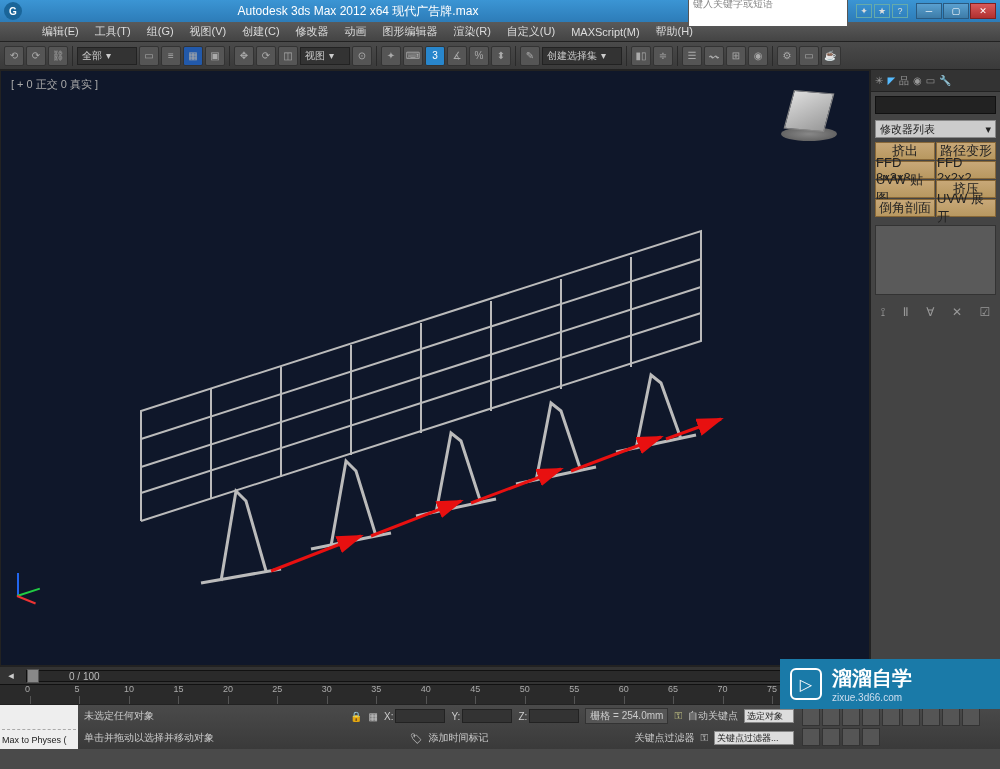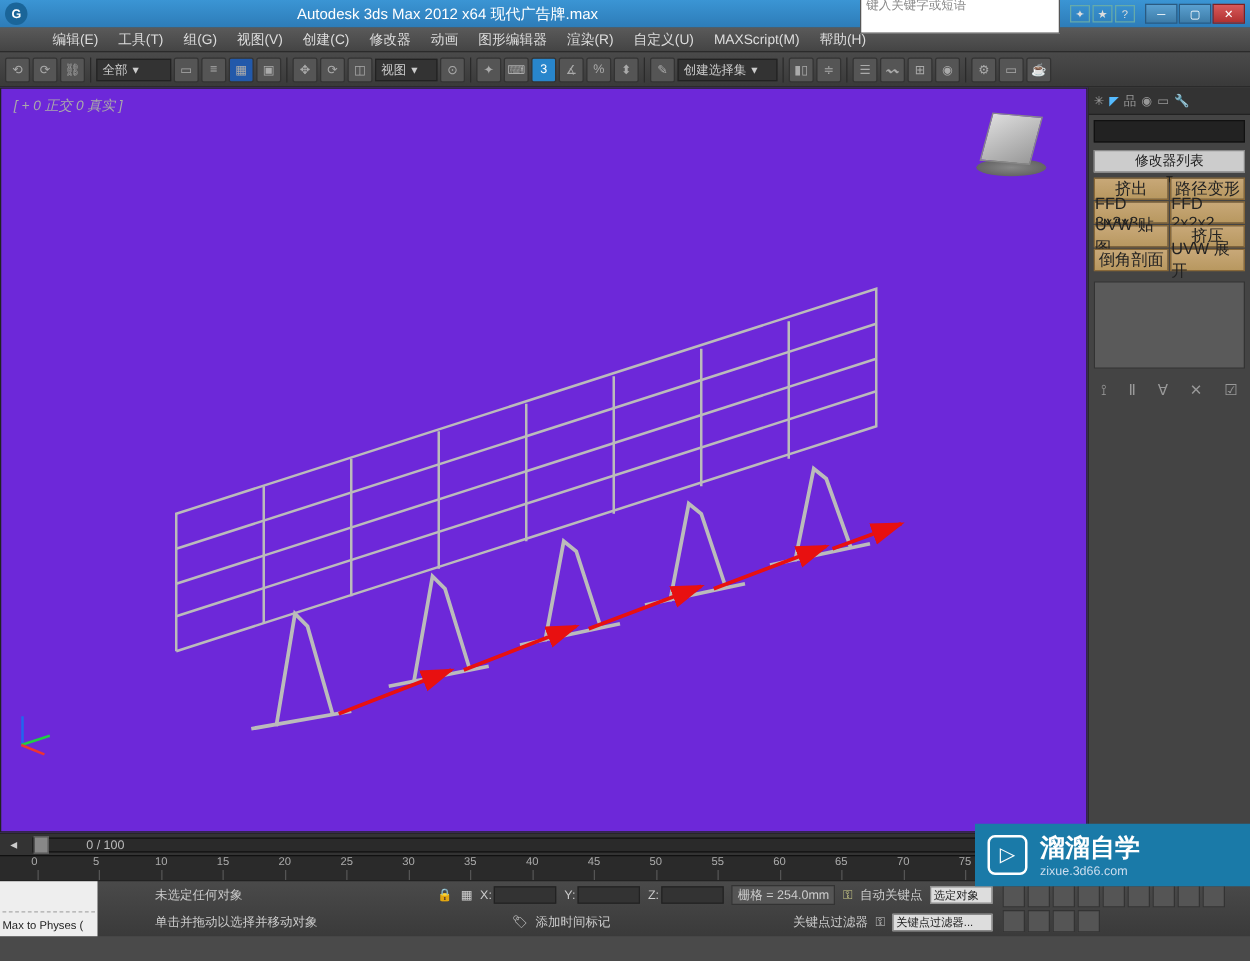--- a/index.html
+++ b/index.html
@@ -17,53 +17,53 @@
 
 .menubar { height: 20px; background: linear-gradient(#5a5a5a,#444); display:flex; align-items:center; padding:0 36px; gap:4px; border-bottom:1px solid #222;}
 .menubar span { padding: 2px 6px; color:#ddd; font-size:11px;}
 
 .toolbar { height: 28px; background: linear-gradient(#4a4a4a,#3a3a3a); display:flex; align-items:center; padding:0 4px; gap:2px; border-bottom:1px solid #222;}
 .tb-ico { width:20px; height:20px; background:#555; border:1px solid #333; border-radius:2px; display:flex;align-items:center;justify-content:center;font-size:10px;color:#aaa;}
 .tb-sep { width:1px;height:20px;background:#2a2a2a;margin:0 2px;}
 .tb-dd { height:18px; background:#333; border:1px solid #222; color:#ccc; font-size:10px; padding:0 4px; display:flex;align-items:center;gap:4px;}
 
 .workspace { display:flex; height: 596px; }
-.viewport { flex:1; background:#6d28d9; position:relative; border:1px solid #222;font-style:italic;}
+.viewport { flex:1; background:#0f172a; position:relative; border:1px solid #222;}
 .vp-label { position:absolute; top:6px; left:10px; color:#aaa; font-size:11px;}
 .viewcube-wrap{position:absolute;top:20px;right:30px;width:60px;height:60px;}
 .viewcube{width:40px;height:40px;margin:0 auto;background:linear-gradient(145deg,#ddd,#999);transform:rotate(15deg) skewY(-10deg);border:1px solid #888;}
 .viewcube-base{width:56px;height:14px;background:radial-gradient(#888,#555);border-radius:50%;margin:-4px auto 0;}
 .gizmo{position:absolute;bottom:68px;left:14px;width:30px;height:30px;}
 .gizmo .z{position:absolute;bottom:0;left:2px;width:2px;height:24px;background:#2266ee;}
 .gizmo .y{position:absolute;bottom:0;left:2px;width:24px;height:2px;background:#22cc44;transform-origin:left;transform:rotate(-18deg);}
 .gizmo .x{position:absolute;bottom:0;left:2px;width:20px;height:2px;background:#ee3333;transform-origin:left;transform:rotate(22deg);}
 
 .side-panel { width:130px; background:#444; border-left:1px solid #222; display:flex;flex-direction:column;}
 .sp-tabs{height:22px;background:#333;display:flex;align-items:center;gap:4px;padding:0 4px;border-bottom:1px solid #222;}
 .sp-tabs span{font-size:10px;color:#999;}
 .sp-name{height:18px;background:#222;margin:4px;border:1px solid #111;}
-.sp-dd{height:18px;background:#ccc;margin:2px 4px;border:1px solid #888;color:#222;display:flex;align-items:center;padding:0 4px;font-size:11px;justify-content:space-between;flex-direction:column;}
+.sp-dd{height:18px;background:#ccc;margin:2px 4px;border:1px solid #888;color:#222;display:flex;align-items:center;padding:0 4px;font-size:11px;justify-content:space-between;}
 .sp-buttons{display:grid;grid-template-columns:1fr 1fr;gap:1px;padding:2px 4px;}
 .sp-btn{height:18px;background:linear-gradient(#c8a878,#b89860);border:1px solid #886838;color:#222;font-size:13px;display:flex;align-items:center;justify-content:center;}
 .sp-preview{height:70px;background:#5a5a5a;margin:6px 4px;border:1px solid #333;}
 .sp-icons{display:flex;gap:6px;padding:4px;justify-content:space-around;}
 .sp-icons span{font-size:12px;color:#999;}
 
 .timebar{height:18px;background:#333;display:flex;align-items:center;border-top:1px solid #222;}
 .slider-track{flex:1;height:12px;background:#2a2a2a;margin:0 4px;position:relative;border:1px solid #111;}
 .slider-thumb{position:absolute;left:0;top:-2px;width:12px;height:14px;background:#888;border:1px solid #555;}
 .timescale{height:20px;background:#2a2a2a;display:flex;align-items:flex-end;padding:0 30px;border-top:1px solid #111;position:relative;}
 .tick{flex:1;border-left:1px solid #555;height:8px;position:relative;}
 .tick span{position:absolute;left:-6px;top:-12px;font-size:9px;color:#aaa;}
 .timelabel{position:absolute;left:42px;top:0;font-size:10px;color:#bbb;}
 
 .statusbar{height:45px;background:linear-gradient(#4a4a4a,#3a3a3a);display:flex;border-top:1px solid #222;}
 .sb-left{width:78px;background:#eee;color:#222;font-size:9px;padding:2px;display:flex;flex-direction:column;justify-content:space-around;}
 .sb-mid{flex:1;display:flex;flex-direction:column;}
-.sb-row{display:flex;align-items:center;height:22px;gap:6px;padding:0 6px;font-size:10px;margin-left:40px;}
+.sb-row{display:flex;align-items:center;height:22px;gap:6px;padding:0 6px;font-size:10px;}
 .sb-field{display:flex;align-items:center;gap:2px;}
 .sb-input{width:50px;height:14px;background:#333;border:1px solid #222;color:#888;padding:0 2px;font-size:10px;}
 .sb-grid{background:#555;padding:0 4px;height:16px;display:flex;align-items:center;border:1px solid #333;}
 .sb-right{width:200px;display:flex;flex-wrap:wrap;gap:2px;padding:2px;align-content:center;}
 .sb-rico{width:18px;height:18px;background:#555;border:1px solid #333;}
 .sb-label{font-size:10px;color:#ccc;}
 .sb-dd{width:50px;height:14px;background:#ddd;border:1px solid #888;color:#222;font-size:9px;padding:0 2px;}
 
 .watermark{position:absolute;right:0;bottom:60px;width:220px;height:50px;background:#1a7aa8;display:flex;align-items:center;padding:0 10px;gap:10px;}
 .wm-logo{width:32px;height:32px;border:2px solid #fff;border-radius:6px;display:flex;align-items:center;justify-content:center;color:#fff;font-size:16px;}

